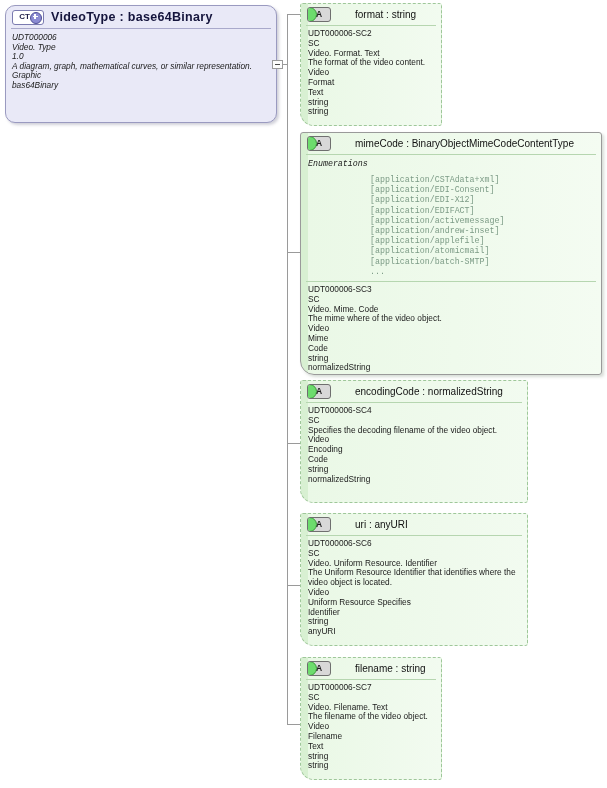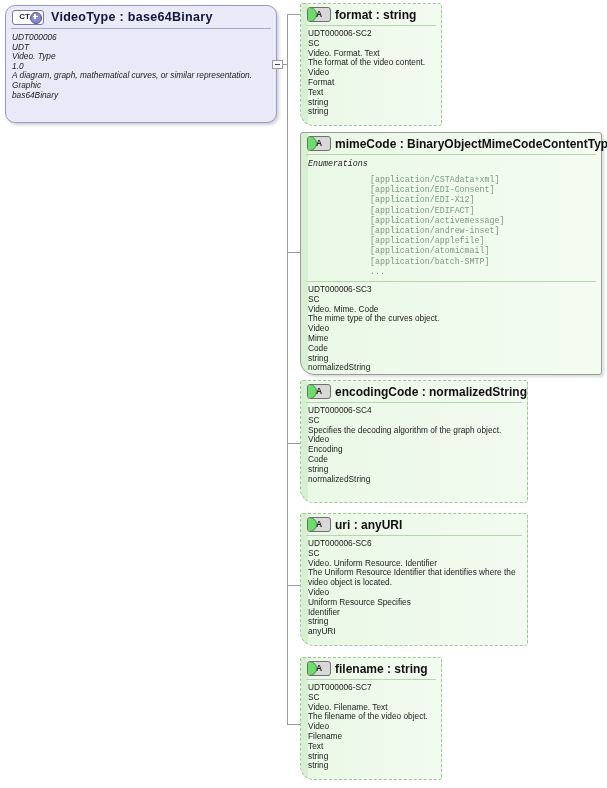--- a/index.html
+++ b/index.html
@@ -84,21 +84,21 @@
   }
   .a-icon .lobe{
     position:absolute;left:-6px;top:-1px;width:13px;height:13px;border-radius:50%;
     background:#6ddc6d;border:1px solid #3c9a3c;
   }
   .a-icon .al{
     position:absolute;left:4px;top:0px;width:14px;text-align:center;
     font-size:8.5px;font-weight:bold;color:#1d1d1d;line-height:13px;
   }
   .abox .title{
-    font-size:12px;font-weight:bold;color:#111111;margin-left:4px;white-space:nowrap;
+    font-size:10px;font-weight:normal;color:#111111;margin-left:24px;white-space:nowrap;
   }
   .abox .sep{height:1px;background:#b6d6b0;margin:0 5px 2px 5px;}
   .abox .body{
     padding:1px 6px 4px 7px;
     font-size:8.3px;color:#1a1a1a;line-height:9.8px;
   }
   .abox .body div{white-space:nowrap;}
   .abox .body div.wrap{white-space:normal;}
 
   
@@ -120,21 +120,20 @@
     <div class="hdr">
       <span class="ct-icon">
         <span class="ct-t">CT</span>
         <span class="plus"></span>
       </span>
       <span class="title">VideoType : base64Binary</span>
     </div>
     <div class="sep"></div>
     <div class="body">
       <div>UDT000006</div>
-      <div>UDT</div>
       <div>Video. Type</div>
       <div>1.0</div>
       <div>A diagram, graph, mathematical curves, or similar representation.</div>
       <div>Graphic</div>
       <div>bas64Binary</div>
     </div>
   </div>
 
   <div class="conn-h" style="left:277px;top:64px;width:-0px;"></div>
   <div class="minusbox" style="left:272px;top:60px;">
@@ -193,42 +192,42 @@
         <div>[application/atomicmail]</div>
         <div>[application/batch-SMTP]</div>
         <div>...</div>
       </div>
     </div>
     <div class="enum-sep"></div>
     <div class="body">
       <div>UDT000006-SC3</div>
       <div>SC</div>
       <div>Video. Mime. Code</div>
-      <div>The mime type of the curves object.</div>
+      <div>The mime where of the video object.</div>
       <div>Video</div>
       <div>Mime</div>
       <div>Code</div>
       <div>string</div>
       <div>normalizedString</div>
     </div>
   </div>
 
   <div class="abox" style="left:300px;top:380px;width:228px;height:123px;">
     <div class="hdr">
       <span class="a-icon">
         <span class="lobe"></span>
         <span class="al">A</span>
       </span>
       <span class="title">encodingCode : normalizedString</span>
     </div>
     <div class="sep"></div>
     <div class="body">
       <div>UDT000006-SC4</div>
       <div>SC</div>
-      <div>Specifies the decoding algorithm of the graph object.</div>
+      <div>Specifies the decoding filename of the video object.</div>
       <div>Video</div>
       <div>Encoding</div>
       <div>Code</div>
       <div>string</div>
       <div>normalizedString</div>
     </div>
   </div>
 
   <div class="abox" style="left:300px;top:513px;width:228px;height:133px;">
     <div class="hdr">

